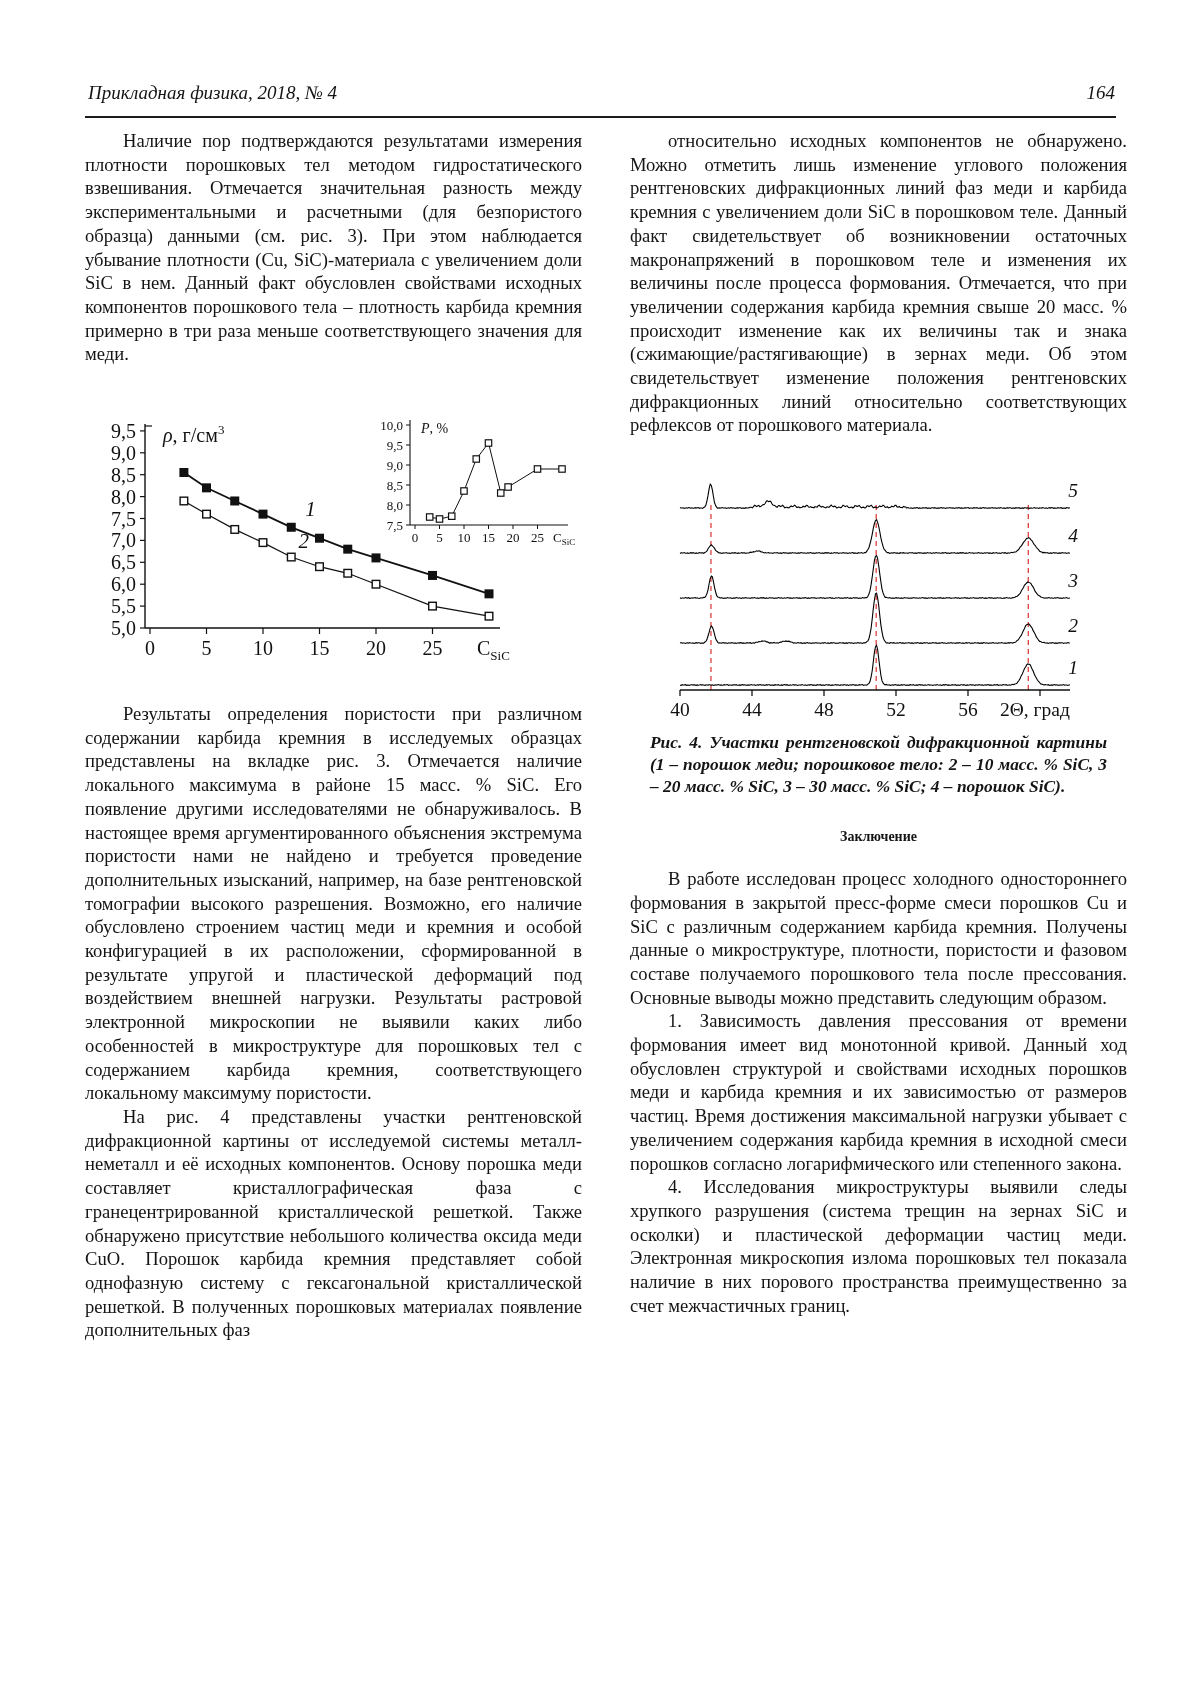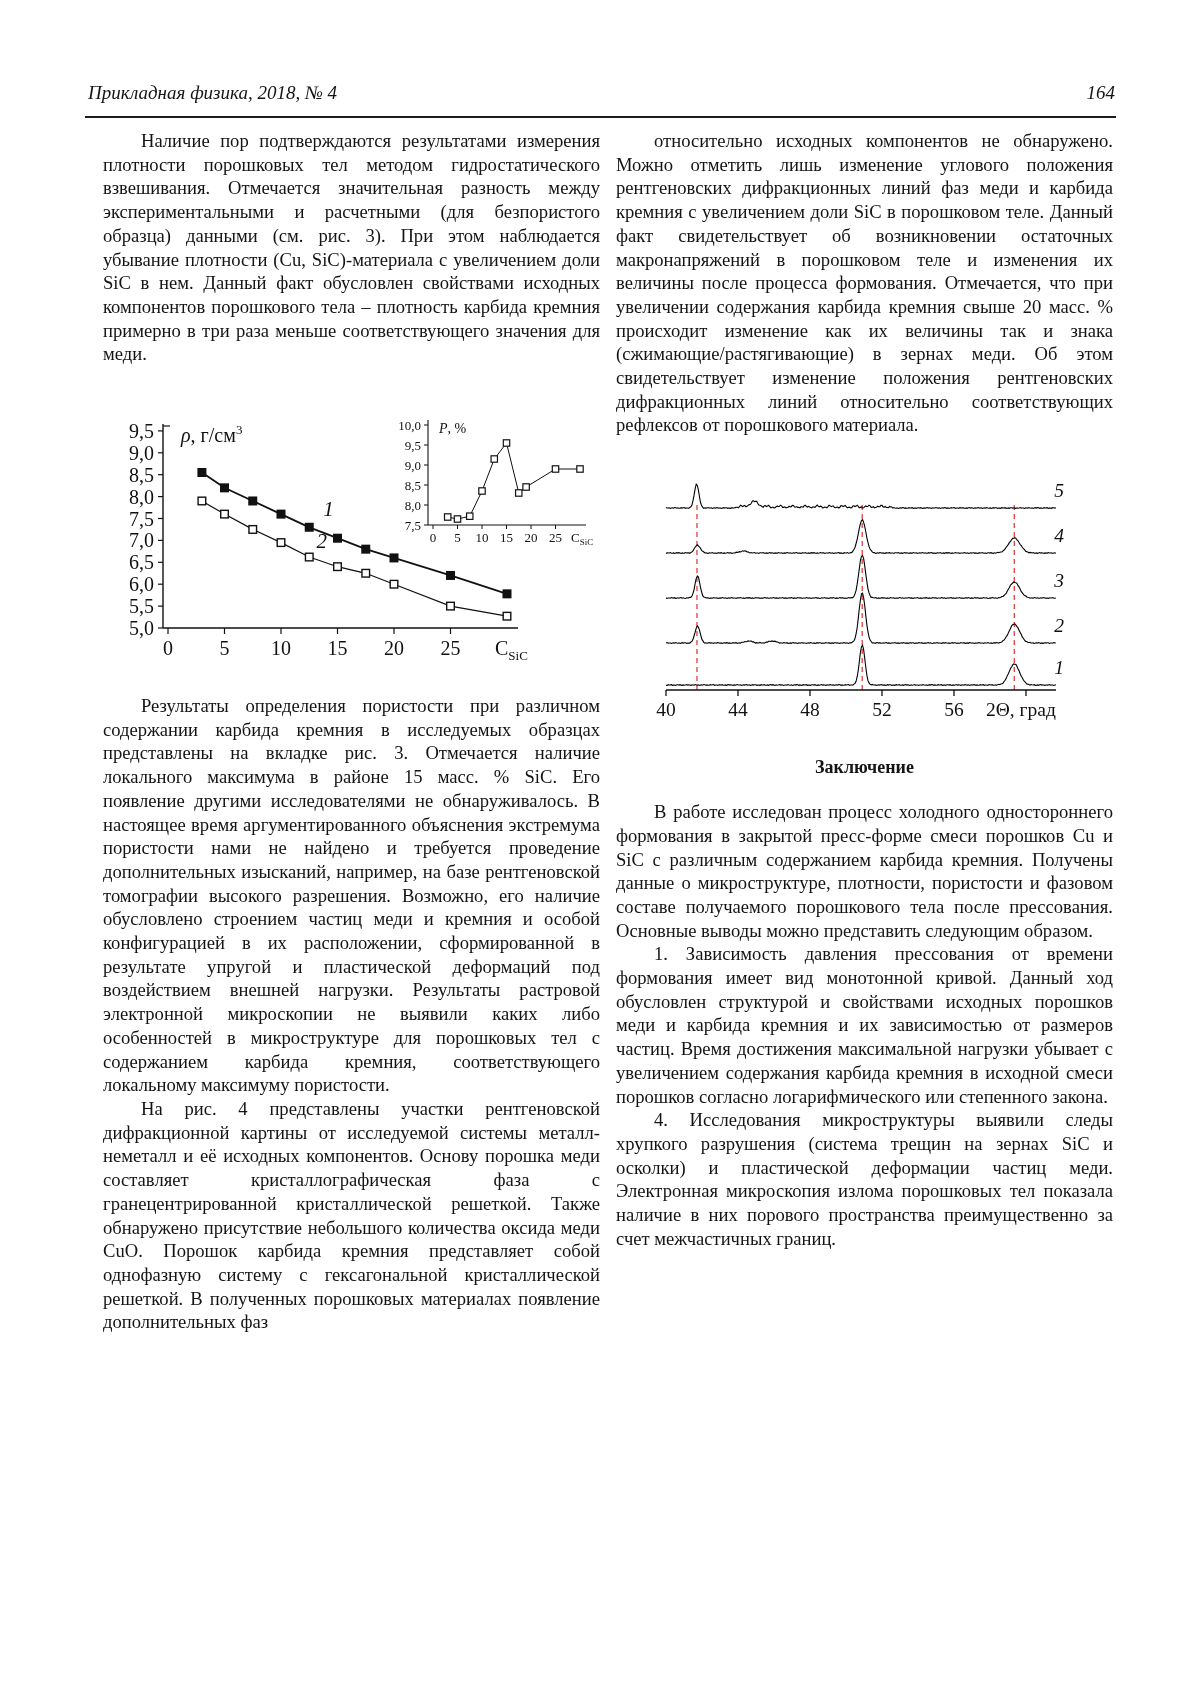--- a/index.html
+++ b/index.html
@@ -7,34 +7,34 @@
     width:1200px;height:1697px;background:#ffffff;color:#141414;
     font-family:"Liberation Serif", serif;position:relative;overflow:hidden;
   }
   .page{position:absolute;inset:0;}
   header{
     position:absolute;left:88px;right:85px;top:82px;
     display:flex;justify-content:space-between;
     font-style:italic;font-size:19px;
   }
   .rule{position:absolute;left:85px;right:84px;top:116px;border-top:2.2px solid #1c1c1c;}
-  .columns{position:absolute;top:129px;left:103px;display:flex;gap:16px;}
+  .columns{position:absolute;top:129px;left:85px;display:flex;gap:48px;}
   .col{width:497px;}
   p.body{
     font-size:18.6px;line-height:23.7px;text-align:justify;text-indent:38px;
     margin:0;
   }
-  p.mt{margin-top:24px;}
+  p.mt{margin-top:32px;}
   figure{margin:12px 0 0 0;}
   .caption{
     font-size:17.4px;line-height:22px;font-weight:bold;font-style:italic;
     text-align:justify;margin:6px 0 0 0;padding:0 20px;
   }
   .capsub{font-size:12px;}
-  h3.heading{font-size:18px;font-weight:bold;text-align:center;margin:32px 0 22px 0;}
+  h3.heading{font-size:14px;font-weight:bold;text-align:center;margin:32px 0 22px 0;}
   svg{display:block;}
   figure.f4{margin-top:6px;}
 </style>
 </head>
 <body>
 
 <div class="page">
   <header>
     <span>Прикладная физика, 2018, № 4</span>
     <span>164</span>
@@ -179,20 +179,21 @@
             <text x="443" y="231" font-size="19.5" text-anchor="middle" font-family="&quot;Liberation Serif&quot;, serif" fill="#111" font-style="italic">1</text>
             <path d="M50.00 199.97 L51.08 199.51 L52.16 200.12 L53.24 199.98 L54.32 199.95 L55.40 200.50 L56.48 199.95 L57.56 199.89 L58.64 200.11 L59.72 199.53 L60.80 199.97 L61.88 200.23 L62.96 199.87 L64.04 200.39 L65.12 200.13 L66.20 199.68 L67.28 200.10 L68.36 199.71 L69.44 199.77 L70.52 200.37 L71.60 199.95 L72.68 200.14 L73.76 200.13 L74.84 199.06 L75.92 198.41 L77.00 196.38 L78.08 192.77 L79.16 189.22 L80.24 185.12 L81.32 183.00 L82.40 184.36 L83.48 187.14 L84.56 191.47 L85.64 195.59 L86.72 197.64 L87.80 199.41 L88.88 200.12 L89.96 199.78 L91.04 200.19 L92.12 199.89 L93.20 199.54 L94.28 200.15 L95.36 199.91 L96.44 200.01 L97.52 200.49 L98.60 199.89 L99.68 199.97 L100.76 200.07 L101.84 199.51 L102.92 200.03 L104.00 200.16 L105.08 199.89 L106.16 200.44 L107.24 200.06 L108.32 199.73 L109.40 200.12 L110.48 199.64 L111.56 199.84 L112.64 200.35 L113.72 199.92 L114.80 200.25 L115.88 200.24 L116.96 199.61 L118.04 200.01 L119.12 199.86 L120.20 199.69 L121.28 200.37 L122.36 200.04 L123.44 199.92 L124.52 200.14 L125.60 199.31 L126.68 199.25 L127.76 199.24 L128.84 198.52 L129.92 198.77 L131.00 198.52 L132.08 197.90 L133.16 198.26 L134.24 197.96 L135.32 197.98 L136.40 198.88 L137.48 198.89 L138.56 199.43 L139.64 200.07 L140.72 199.62 L141.80 199.92 L142.88 199.95 L143.96 199.46 L145.04 200.05 L146.12 200.02 L147.20 199.79 L148.28 200.24 L149.36 199.59 L150.44 199.15 L151.52 199.17 L152.60 198.30 L153.68 198.31 L154.76 198.44 L155.84 197.90 L156.92 198.36 L158.00 198.39 L159.08 198.12 L160.16 198.89 L161.24 198.95 L162.32 199.19 L163.40 200.06 L164.48 199.83 L165.56 199.99 L166.64 200.26 L167.72 199.59 L168.80 199.87 L169.88 200.02 L170.96 199.68 L172.04 200.33 L173.12 200.24 L174.20 199.89 L175.28 200.29 L176.36 199.75 L177.44 199.65 L178.52 200.16 L179.60 199.78 L180.68 200.15 L181.76 200.43 L182.84 199.83 L183.92 200.12 L185.00 199.95 L186.08 199.52 L187.16 200.14 L188.24 200.00 L189.32 199.96 L190.40 200.49 L191.48 199.92 L192.56 199.87 L193.64 200.09 L194.72 199.54 L195.80 199.99 L196.88 200.25 L197.96 199.88 L199.04 200.39 L200.12 200.11 L201.20 199.66 L202.28 200.10 L203.36 199.71 L204.44 199.80 L205.52 200.39 L206.60 199.96 L207.68 200.17 L208.76 200.27 L209.84 199.59 L210.92 199.95 L212.00 199.95 L213.08 199.69 L214.16 200.38 L215.24 200.16 L216.32 199.94 L217.40 200.31 L218.48 199.69 L219.56 199.72 L220.64 200.13 L221.72 199.74 L222.80 200.22 L223.88 200.38 L224.96 199.83 L226.04 200.18 L227.12 199.88 L228.20 199.55 L229.28 200.17 L230.36 199.93 L231.44 200.02 L232.52 200.48 L233.60 199.84 L234.68 199.83 L235.76 199.71 L236.84 198.60 L237.92 197.87 L239.00 195.49 L240.08 190.85 L241.16 184.76 L242.24 175.60 L243.32 165.47 L244.40 156.99 L245.48 150.82 L246.56 150.16 L247.64 154.89 L248.72 162.51 L249.80 172.58 L250.88 181.83 L251.96 188.60 L253.04 194.10 L254.12 197.02 L255.20 198.48 L256.28 199.93 L257.36 199.92 L258.44 199.95 L259.52 200.29 L260.60 199.63 L261.68 199.80 L262.76 200.09 L263.84 199.71 L264.92 200.29 L266.00 200.31 L267.08 199.84 L268.16 200.23 L269.24 199.81 L270.32 199.60 L271.40 200.18 L272.48 199.86 L273.56 200.09 L274.64 200.47 L275.72 199.83 L276.80 200.02 L277.88 200.00 L278.96 199.51 L280.04 200.11 L281.12 200.10 L282.20 199.93 L283.28 200.47 L284.36 199.97 L285.44 199.77 L286.52 200.11 L287.60 199.59 L288.68 199.94 L289.76 200.33 L290.84 199.90 L291.92 200.32 L293.00 200.16 L294.08 199.61 L295.16 200.06 L296.24 199.80 L297.32 199.76 L298.40 200.42 L299.48 200.02 L300.56 200.08 L301.64 200.29 L302.72 199.59 L303.80 199.87 L304.88 200.03 L305.96 199.70 L307.04 200.35 L308.12 200.24 L309.20 199.88 L310.28 200.27 L311.36 199.73 L312.44 199.66 L313.52 200.18 L314.60 199.80 L315.68 200.17 L316.76 200.43 L317.84 199.81 L318.92 200.10 L320.00 199.94 L321.08 199.52 L322.16 200.16 L323.24 200.03 L324.32 199.98 L325.40 200.49 L326.48 199.90 L327.56 199.85 L328.64 200.08 L329.72 199.55 L330.80 200.01 L331.88 200.27 L332.96 199.89 L334.04 200.38 L335.12 200.09 L336.20 199.64 L337.28 200.09 L338.36 199.72 L339.44 199.82 L340.52 200.41 L341.60 199.97 L342.68 200.16 L343.76 200.25 L344.84 199.57 L345.92 199.95 L347.00 199.96 L348.08 199.71 L349.16 200.40 L350.24 200.16 L351.32 199.93 L352.40 200.29 L353.48 199.67 L354.56 199.73 L355.64 200.15 L356.72 199.76 L357.80 200.24 L358.88 200.37 L359.96 199.81 L361.04 200.16 L362.12 199.86 L363.20 199.55 L364.28 200.19 L365.36 199.95 L366.44 200.04 L367.52 200.48 L368.60 199.85 L369.68 199.93 L370.76 200.04 L371.84 199.52 L372.92 200.08 L374.00 200.20 L375.08 199.90 L376.16 200.43 L377.24 200.00 L378.32 199.67 L379.40 200.07 L380.48 199.58 L381.56 199.75 L382.64 200.13 L383.72 199.47 L384.80 199.45 L385.88 198.92 L386.96 197.57 L388.04 196.99 L389.12 195.54 L390.20 193.71 L391.28 192.40 L392.36 189.84 L393.44 187.42 L394.52 185.49 L395.60 182.89 L396.68 181.66 L397.76 181.20 L398.84 180.83 L399.92 182.16 L401.00 183.58 L402.08 185.03 L403.16 187.64 L404.24 189.54 L405.32 191.58 L406.40 194.17 L407.48 195.53 L408.56 197.09 L409.64 198.46 L410.72 198.53 L411.80 199.22 L412.88 199.53 L413.96 199.26 L415.04 200.00 L416.12 200.05 L417.20 199.90 L418.28 200.44 L419.36 199.93 L420.44 199.75 L421.52 200.10 L422.60 199.60 L423.68 199.96 L424.76 200.34 L425.84 199.90 L426.92 200.31 L428.00 200.13 L429.08 199.59 L430.16 200.05 L431.24 199.81 L432.32 199.79 L433.40 200.44 L434.48 200.02 L435.56 200.07 L436.64 200.26 L437.72 199.58 L438.80 199.88 L439.88 200.05" fill="none" stroke="#000" stroke-width="1.1"></path>
             <text x="443" y="189" font-size="19.5" text-anchor="middle" font-family="&quot;Liberation Serif&quot;, serif" fill="#111" font-style="italic">2</text>
             <path d="M50.00 154.77 L51.08 155.44 L52.16 155.04 L53.24 155.05 L54.32 155.27 L55.40 154.59 L56.48 154.86 L57.56 155.06 L58.64 154.72 L59.72 155.35 L60.80 155.25 L61.88 154.85 L62.96 155.24 L64.04 154.74 L65.12 154.65 L66.20 155.20 L67.28 154.83 L68.36 155.16 L69.44 155.43 L70.52 154.79 L71.60 155.05 L72.68 154.89 L73.76 154.31 L74.84 154.45 L75.92 153.07 L77.00 150.36 L78.08 146.55 L79.16 140.48 L80.24 135.35 L81.32 133.14 L82.40 133.90 L83.48 138.76 L84.56 144.62 L85.64 149.03 L86.72 152.67 L87.80 154.05 L88.88 154.28 L89.96 154.99 L91.04 154.73 L92.12 154.83 L93.20 155.43 L94.28 154.98 L95.36 155.12 L96.44 155.24 L97.52 154.56 L98.60 154.93 L99.68 155.00 L100.76 154.73 L101.84 155.40 L102.92 155.18 L104.00 154.90 L105.08 155.26 L106.16 154.67 L107.24 154.71 L108.32 155.17 L109.40 154.79 L110.48 155.23 L111.56 155.38 L112.64 154.79 L113.72 155.13 L114.80 154.87 L115.88 154.55 L116.96 155.20 L118.04 154.99 L119.12 155.03 L120.20 155.48 L121.28 154.84 L122.36 154.89 L123.44 155.05 L124.52 154.54 L125.60 155.08 L126.68 155.23 L127.76 154.91 L128.84 155.41 L129.92 155.01 L131.00 154.66 L132.08 155.10 L133.16 154.68 L134.24 154.89 L135.32 155.41 L136.40 154.94 L137.48 155.20 L138.56 155.19 L139.64 154.55 L140.72 154.99 L141.80 154.92 L142.88 154.76 L143.96 155.44 L145.04 155.10 L146.12 154.96 L147.20 155.26 L148.28 154.61 L149.36 154.79 L150.44 155.14 L151.52 154.76 L152.60 155.30 L153.68 155.32 L154.76 154.80 L155.84 155.18 L156.92 154.80 L158.00 154.60 L159.08 155.22 L160.16 154.92 L161.24 155.10 L162.32 155.46 L163.40 154.80 L164.48 154.97 L165.56 155.00 L166.64 154.53 L167.72 155.14 L168.80 155.16 L169.88 154.93 L170.96 155.44 L172.04 154.94 L173.12 154.72 L174.20 155.10 L175.28 154.62 L176.36 154.97 L177.44 155.37 L178.52 154.91 L179.60 155.28 L180.68 155.13 L181.76 154.57 L182.84 155.04 L183.92 154.84 L185.00 154.80 L186.08 155.45 L187.16 155.04 L188.24 155.03 L189.32 155.25 L190.40 154.57 L191.48 154.86 L192.56 155.08 L193.64 154.75 L194.72 155.37 L195.80 155.25 L196.88 154.83 L197.96 155.22 L199.04 154.72 L200.12 154.65 L201.20 155.22 L202.28 154.86 L203.36 155.17 L204.44 155.42 L205.52 154.77 L206.60 155.04 L207.68 154.93 L208.76 154.54 L209.84 155.19 L210.92 155.08 L212.00 154.98 L213.08 155.46 L214.16 154.87 L215.24 154.79 L216.32 155.08 L217.40 154.58 L218.48 155.04 L219.56 155.32 L220.64 154.90 L221.72 155.34 L222.80 155.06 L223.88 154.60 L224.96 155.08 L226.04 154.77 L227.12 154.85 L228.20 155.45 L229.28 154.98 L230.36 155.11 L231.44 155.21 L232.52 154.54 L233.60 154.90 L234.68 154.91 L235.76 154.46 L236.84 154.63 L237.92 153.29 L239.00 150.85 L240.08 147.46 L241.16 141.17 L242.24 133.71 L243.32 125.75 L244.40 117.72 L245.48 113.25 L246.56 112.63 L247.64 115.65 L248.72 122.93 L249.80 131.07 L250.88 138.74 L251.96 145.77 L253.04 149.93 L254.12 152.58 L255.20 154.40 L256.28 154.40 L257.36 154.72 L258.44 155.00 L259.52 154.54 L260.60 155.11 L261.68 155.25 L262.76 154.91 L263.84 155.39 L264.92 154.98 L266.00 154.64 L267.08 155.10 L268.16 154.70 L269.24 154.92 L270.32 155.43 L271.40 154.93 L272.48 155.19 L273.56 155.16 L274.64 154.54 L275.72 155.00 L276.80 154.94 L277.88 154.78 L278.96 155.45 L280.04 155.10 L281.12 154.94 L282.20 155.24 L283.28 154.60 L284.36 154.80 L285.44 155.15 L286.52 154.78 L287.60 155.32 L288.68 155.31 L289.76 154.78 L290.84 155.16 L291.92 154.79 L293.00 154.61 L294.08 155.24 L295.16 154.93 L296.24 155.11 L297.32 155.45 L298.40 154.78 L299.48 154.95 L300.56 154.99 L301.64 154.54 L302.72 155.17 L303.80 155.18 L304.88 154.94 L305.96 155.43 L307.04 154.91 L308.12 154.71 L309.20 155.10 L310.28 154.64 L311.36 154.99 L312.44 155.39 L313.52 154.91 L314.60 155.26 L315.68 155.10 L316.76 154.55 L317.84 155.05 L318.92 154.86 L320.00 154.82 L321.08 155.47 L322.16 155.03 L323.24 155.01 L324.32 155.22 L325.40 154.56 L326.48 154.87 L327.56 155.10 L328.64 154.77 L329.72 155.38 L330.80 155.24 L331.88 154.81 L332.96 155.20 L334.04 154.71 L335.12 154.66 L336.20 155.24 L337.28 154.87 L338.36 155.18 L339.44 155.41 L340.52 154.75 L341.60 155.02 L342.68 154.93 L343.76 154.55 L344.84 155.22 L345.92 155.10 L347.00 154.98 L348.08 155.45 L349.16 154.85 L350.24 154.78 L351.32 155.08 L352.40 154.59 L353.48 155.07 L354.56 155.33 L355.64 154.90 L356.72 155.33 L357.80 155.03 L358.88 154.58 L359.96 155.08 L361.04 154.78 L362.12 154.88 L363.20 155.46 L364.28 154.97 L365.36 155.09 L366.44 155.19 L367.52 154.53 L368.60 154.94 L369.68 155.03 L370.76 154.78 L371.84 155.43 L372.92 155.16 L374.00 154.86 L375.08 155.22 L376.16 154.64 L377.24 154.73 L378.32 155.20 L379.40 154.80 L380.48 155.19 L381.56 155.24 L382.64 154.53 L383.72 154.70 L384.80 154.19 L385.88 153.50 L386.96 153.56 L388.04 152.49 L389.12 151.38 L390.20 150.37 L391.28 148.04 L392.36 146.22 L393.44 144.46 L394.52 142.10 L395.60 141.05 L396.68 139.99 L397.76 138.99 L398.84 139.46 L399.92 139.68 L401.00 140.55 L402.08 142.64 L403.16 144.13 L404.24 146.32 L405.32 148.69 L406.40 149.85 L407.48 151.51 L408.56 152.60 L409.64 152.84 L410.72 153.93 L411.80 154.30 L412.88 154.42 L413.96 155.24 L415.04 154.97 L416.12 154.86 L417.20 155.19 L418.28 154.58 L419.36 154.80 L420.44 155.17 L421.52 154.80 L422.60 155.32 L423.68 155.30 L424.76 154.76 L425.84 155.14 L426.92 154.78 L428.00 154.62 L429.08 155.26 L430.16 154.95 L431.24 155.11 L432.32 155.43 L433.40 154.75 L434.48 154.93 L435.56 154.99 L436.64 154.55 L437.72 155.19 L438.80 155.19 L439.88 154.94" fill="none" stroke="#000" stroke-width="1.1"></path>
             <text x="443" y="144" font-size="19.5" text-anchor="middle" font-family="&quot;Liberation Serif&quot;, serif" fill="#111" font-style="italic">3</text>
             <path d="M50.00 110.44 L51.08 109.76 L52.16 109.91 L53.24 110.00 L54.32 109.55 L55.40 110.18 L56.48 110.21 L57.56 109.93 L58.64 110.41 L59.72 109.91 L60.80 109.68 L61.88 110.10 L62.96 109.67 L64.04 110.00 L65.12 110.41 L66.20 109.91 L67.28 110.23 L68.36 110.10 L69.44 109.53 L70.52 110.04 L71.60 109.88 L72.68 109.78 L73.76 110.30 L74.84 109.57 L75.92 108.88 L77.00 108.01 L78.08 105.76 L79.16 104.22 L80.24 102.90 L81.32 101.80 L82.40 102.77 L83.48 104.01 L84.56 105.38 L85.64 107.49 L86.72 108.32 L87.80 109.02 L88.88 110.01 L89.96 109.82 L91.04 110.14 L92.12 110.40 L93.20 109.73 L94.28 109.99 L95.36 109.94 L96.44 109.56 L97.52 110.23 L98.60 110.13 L99.68 109.97 L100.76 110.43 L101.84 109.84 L102.92 109.74 L104.00 110.08 L105.08 109.62 L106.16 110.07 L107.24 110.36 L108.32 109.90 L109.40 110.29 L110.48 110.03 L111.56 109.56 L112.64 110.08 L113.72 109.82 L114.80 109.88 L115.88 110.46 L116.96 109.93 L118.04 109.96 L119.12 109.99 L120.20 109.19 L121.28 109.38 L122.36 109.23 L123.44 108.62 L124.52 108.92 L125.60 108.38 L126.68 107.86 L127.76 108.21 L128.84 107.79 L129.92 108.12 L131.00 108.96 L132.08 108.91 L133.16 109.60 L134.24 109.96 L135.32 109.49 L136.40 109.93 L137.48 109.81 L138.56 109.55 L139.64 110.25 L140.72 110.05 L141.80 110.03 L142.88 110.44 L143.96 109.78 L145.04 109.82 L146.12 110.05 L147.20 109.58 L148.28 110.14 L149.36 110.30 L150.44 109.90 L151.52 110.35 L152.60 109.96 L153.68 109.61 L154.76 110.10 L155.84 109.75 L156.92 109.95 L158.00 110.46 L159.08 109.93 L160.16 110.13 L161.24 110.13 L162.32 109.52 L163.40 110.00 L164.48 109.99 L165.56 109.81 L166.64 110.46 L167.72 110.10 L168.80 109.89 L169.88 110.20 L170.96 109.60 L172.04 109.80 L173.12 110.21 L174.20 109.82 L175.28 110.31 L176.36 110.30 L177.44 109.73 L178.52 110.11 L179.60 109.79 L180.68 109.62 L181.76 110.28 L182.84 109.98 L183.92 110.10 L185.00 110.42 L186.08 109.74 L187.16 109.90 L188.24 110.00 L189.32 109.57 L190.40 110.20 L191.48 110.22 L192.56 109.93 L193.64 110.39 L194.72 109.88 L195.80 109.66 L196.88 110.10 L197.96 109.68 L199.04 110.02 L200.12 110.42 L201.20 109.90 L202.28 110.21 L203.36 110.07 L204.44 109.53 L205.52 110.05 L206.60 109.92 L207.68 109.85 L208.76 110.48 L209.84 110.03 L210.92 109.96 L212.00 110.19 L213.08 109.55 L214.16 109.87 L215.24 110.15 L216.32 109.81 L217.40 110.38 L218.48 110.23 L219.56 109.76 L220.64 110.15 L221.72 109.72 L222.80 109.68 L223.88 110.28 L224.96 109.92 L226.04 110.17 L227.12 110.39 L228.20 109.71 L229.28 109.97 L230.36 109.93 L231.44 109.56 L232.52 110.20 L233.60 110.00 L234.68 109.62 L235.76 109.63 L236.84 108.18 L237.92 106.59 L239.00 104.51 L240.08 100.50 L241.16 96.28 L242.24 91.10 L243.32 85.06 L244.40 80.75 L245.48 77.58 L246.56 76.70 L247.64 79.35 L248.72 83.30 L249.80 88.75 L250.88 94.91 L251.96 99.39 L253.04 103.40 L254.12 106.32 L255.20 107.47 L256.28 108.93 L257.36 109.63 L258.44 109.62 L259.52 110.36 L260.60 110.13 L261.68 109.80 L262.76 110.17 L263.84 109.65 L264.92 109.74 L266.00 110.27 L267.08 109.87 L268.16 110.25 L269.24 110.34 L270.32 109.70 L271.40 110.04 L272.48 109.87 L273.56 109.60 L274.64 110.29 L275.72 110.07 L276.80 110.03 L277.88 110.42 L278.96 109.76 L280.04 109.81 L281.12 110.05 L282.20 109.60 L283.28 110.16 L284.36 110.31 L285.44 109.90 L286.52 110.33 L287.60 109.93 L288.68 109.60 L289.76 110.11 L290.84 109.77 L291.92 109.97 L293.00 110.47 L294.08 109.92 L295.16 110.11 L296.24 110.11 L297.32 109.51 L298.40 110.01 L299.48 110.01 L300.56 109.84 L301.64 110.47 L302.72 110.08 L303.80 109.87 L304.88 110.18 L305.96 109.59 L307.04 109.81 L308.12 110.23 L309.20 109.84 L310.28 110.32 L311.36 110.28 L312.44 109.71 L313.52 110.10 L314.60 109.79 L315.68 109.64 L316.76 110.31 L317.84 110.00 L318.92 110.10 L320.00 110.41 L321.08 109.71 L322.16 109.89 L323.24 110.00 L324.32 109.59 L325.40 110.23 L326.48 110.24 L327.56 109.93 L328.64 110.37 L329.72 109.86 L330.80 109.65 L331.88 110.11 L332.96 109.70 L334.04 110.04 L335.12 110.43 L336.20 109.90 L337.28 110.19 L338.36 110.05 L339.44 109.52 L340.52 110.06 L341.60 109.94 L342.68 109.88 L343.76 110.49 L344.84 110.02 L345.92 109.94 L347.00 110.17 L348.08 109.54 L349.16 109.89 L350.24 110.18 L351.32 109.83 L352.40 110.38 L353.48 110.21 L354.56 109.74 L355.64 110.14 L356.72 109.72 L357.80 109.69 L358.88 110.31 L359.96 109.94 L361.04 110.17 L362.12 110.37 L363.20 109.69 L364.28 109.96 L365.36 109.94 L366.44 109.59 L367.52 110.28 L368.60 110.16 L369.68 109.97 L370.76 110.40 L371.84 109.79 L372.92 109.72 L374.00 110.09 L375.08 109.65 L376.16 110.11 L377.24 110.36 L378.32 109.85 L379.40 110.19 L380.48 109.86 L381.56 109.33 L382.64 109.74 L383.72 109.27 L384.80 109.00 L385.88 109.06 L386.96 107.84 L388.04 107.00 L389.12 105.98 L390.20 104.00 L391.28 102.88 L392.36 101.35 L393.44 99.37 L394.52 98.37 L395.60 96.72 L396.68 95.37 L397.76 95.23 L398.84 94.71 L399.92 95.35 L401.00 96.87 L402.08 97.82 L403.16 99.78 L404.24 101.57 L405.32 102.60 L406.40 104.51 L407.48 105.71 L408.56 106.60 L409.64 108.20 L410.72 108.65 L411.80 109.09 L412.88 109.81 L413.96 109.38 L415.04 109.59 L416.12 109.94 L417.20 109.56 L418.28 110.15 L419.36 110.30 L420.44 109.88 L421.52 110.31 L422.60 109.90 L423.68 109.59 L424.76 110.12 L425.84 109.79 L426.92 110.00 L428.00 110.47 L429.08 109.91 L430.16 110.09 L431.24 110.09 L432.32 109.50 L433.40 110.02 L434.48 110.04 L435.56 109.86 L436.64 110.47 L437.72 110.07 L438.80 109.85 L439.88 110.16" fill="none" stroke="#000" stroke-width="1.1"></path>
             <text x="443" y="99" font-size="19.5" text-anchor="middle" font-family="&quot;Liberation Serif&quot;, serif" fill="#111" font-style="italic">4</text>
             <path d="M50.00 64.50 L51.08 65.01 L52.16 65.05 L53.24 64.85 L54.32 65.47 L55.40 65.09 L56.48 64.83 L57.56 65.17 L58.64 64.60 L59.72 64.81 L60.80 65.26 L61.88 64.86 L62.96 65.30 L64.04 65.28 L65.12 64.69 L66.20 65.07 L67.28 64.81 L68.36 64.64 L69.44 65.33 L70.52 65.03 L71.60 65.07 L72.68 65.33 L73.76 64.42 L74.84 63.84 L75.92 62.04 L77.00 57.63 L78.08 52.13 L79.16 45.57 L80.24 41.21 L81.32 42.50 L82.40 47.23 L83.48 53.74 L84.56 59.73 L85.64 62.60 L86.72 64.37 L87.80 65.28 L88.88 64.86 L89.96 65.15 L91.04 65.04 L92.12 64.51 L93.20 65.06 L94.28 64.98 L95.36 64.88 L96.44 65.49 L97.52 65.02 L98.60 64.90 L99.68 65.16 L100.76 64.55 L101.84 64.88 L102.92 65.21 L104.00 64.84 L105.08 65.37 L106.16 65.22 L107.24 64.71 L108.32 65.11 L109.40 64.73 L110.48 64.70 L111.56 65.33 L112.64 64.96 L113.72 65.15 L114.80 65.37 L115.88 64.67 L116.96 64.93 L118.04 64.96 L119.12 64.62 L120.20 64.19 L121.28 64.23 L122.36 64.86 L123.44 63.73 L124.52 62.30 L125.60 62.84 L126.68 63.59 L127.76 62.77 L128.84 62.48 L129.92 63.78 L131.00 63.27 L132.08 62.43 L133.16 61.62 L134.24 61.54 L135.32 60.28 L136.40 58.08 L137.48 57.88 L138.56 58.70 L139.64 58.32 L140.72 58.34 L141.80 60.45 L142.88 61.93 L143.96 62.30 L145.04 62.65 L146.12 63.79 L147.20 64.24 L148.28 62.78 L149.36 62.62 L150.44 63.55 L151.52 63.11 L152.60 62.30 L153.68 63.41 L154.76 64.85 L155.84 64.45 L156.92 64.04 L158.00 64.89 L159.08 64.68 L160.16 63.72 L161.24 62.99 L162.32 63.72 L163.40 63.39 L164.48 62.23 L165.56 62.86 L166.64 64.42 L167.72 64.35 L168.80 63.83 L169.88 64.87 L170.96 64.42 L172.04 64.27 L173.12 63.24 L174.20 63.83 L175.28 63.70 L176.36 62.33 L177.44 62.42 L178.52 63.95 L179.60 64.19 L180.68 63.58 L181.76 64.49 L182.84 64.36 L183.92 64.75 L185.00 63.53 L186.08 63.96 L187.16 64.07 L188.24 62.63 L189.32 62.15 L190.40 63.50 L191.48 64.01 L192.56 63.33 L193.64 64.00 L194.72 64.52 L195.80 64.90 L196.88 63.84 L197.96 64.08 L199.04 64.45 L200.12 63.09 L201.20 62.10 L202.28 63.12 L203.36 63.82 L204.44 63.13 L205.52 63.47 L206.60 64.88 L207.68 64.71 L208.76 64.10 L209.84 64.17 L210.92 64.78 L212.00 63.65 L213.08 62.26 L214.16 62.86 L215.24 63.68 L216.32 63.00 L217.40 62.95 L218.48 64.60 L219.56 64.71 L220.64 64.28 L221.72 64.18 L222.80 64.98 L223.88 64.24 L224.96 62.60 L226.04 62.74 L227.12 63.60 L228.20 62.98 L229.28 62.53 L230.36 63.99 L231.44 64.89 L232.52 64.37 L233.60 64.12 L234.68 64.89 L235.76 64.79 L236.84 63.08 L237.92 62.77 L239.00 63.59 L240.08 63.08 L241.16 62.24 L242.24 63.37 L243.32 64.78 L244.40 64.36 L245.48 63.97 L246.56 64.96 L247.64 64.77 L248.72 63.63 L249.80 62.92 L250.88 63.65 L251.96 63.30 L253.04 62.14 L254.12 62.80 L255.20 64.36 L256.28 64.27 L257.36 63.76 L258.44 64.81 L259.52 64.50 L260.60 64.18 L261.68 63.16 L262.76 63.77 L263.84 63.62 L264.92 62.25 L266.00 62.35 L267.08 63.89 L268.16 64.11 L269.24 63.51 L270.32 64.43 L271.40 64.43 L272.48 64.66 L273.56 63.46 L274.64 63.90 L275.72 63.99 L276.80 65.11 L277.88 64.52 L278.96 64.98 L280.04 65.17 L281.12 64.86 L282.20 65.43 L283.28 65.12 L284.36 64.73 L285.44 65.13 L286.52 64.66 L287.60 64.78 L288.68 65.34 L289.76 64.92 L290.84 65.22 L291.92 65.30 L293.00 64.64 L294.08 64.99 L295.16 64.89 L296.24 64.65 L297.32 65.35 L298.40 65.12 L299.48 65.00 L300.56 65.36 L301.64 64.70 L302.72 64.76 L303.80 65.08 L304.88 64.67 L305.96 65.21 L307.04 65.35 L308.12 64.87 L309.20 65.26 L310.28 64.88 L311.36 64.57 L312.44 65.14 L313.52 64.84 L314.60 65.02 L315.68 65.49 L316.76 64.89 L317.84 65.03 L318.92 65.06 L320.00 64.50 L321.08 65.04 L322.16 65.10 L323.24 64.88 L324.32 65.47 L325.40 65.05 L326.48 64.79 L327.56 65.13 L328.64 64.60 L329.72 64.85 L330.80 65.30 L331.88 64.89 L332.96 65.30 L334.04 65.24 L335.12 64.64 L336.20 65.05 L337.28 64.82 L338.36 64.69 L339.44 65.37 L340.52 65.05 L341.60 65.07 L342.68 65.35 L343.76 64.66 L344.84 64.84 L345.92 65.04 L347.00 64.65 L348.08 65.28 L349.16 65.27 L350.24 64.89 L351.32 65.30 L352.40 64.81 L353.48 64.62 L354.56 65.14 L355.64 64.78 L356.72 65.09 L357.80 65.46 L358.88 64.86 L359.96 65.11 L361.04 65.01 L362.12 64.50 L363.20 65.09 L364.28 65.02 L365.36 64.92 L366.44 65.49 L367.52 64.98 L368.60 64.86 L369.68 65.12 L370.76 64.55 L371.84 64.92 L372.92 65.25 L374.00 64.87 L375.08 65.37 L376.16 65.17 L377.24 64.67 L378.32 65.09 L379.40 64.74 L380.48 64.74 L381.56 65.37 L382.64 64.98 L383.72 65.14 L384.80 65.32 L385.88 64.63 L386.96 64.92 L388.04 64.97 L389.12 64.65 L390.20 65.33 L391.28 65.20 L392.36 64.93 L393.44 65.33 L394.52 64.74 L395.60 64.69 L396.68 65.13 L397.76 64.73 L398.84 65.16 L399.92 65.41 L401.00 64.85 L402.08 65.18 L403.16 64.94 L404.24 64.53 L405.32 65.13 L406.40 64.94 L407.48 64.97 L408.56 65.50 L409.64 64.92 L410.72 64.93 L411.80 65.09 L412.88 64.52 L413.96 65.00 L415.04 65.19 L416.12 64.88 L417.20 65.42 L418.28 65.10 L419.36 64.71 L420.44 65.12 L421.52 64.67 L422.60 64.80 L423.68 65.36 L424.76 64.93 L425.84 65.22 L426.92 65.28 L428.00 64.61 L429.08 64.98 L430.16 64.90 L431.24 64.67 L432.32 65.37 L433.40 65.12 L434.48 64.99 L435.56 65.34 L436.64 64.68 L437.72 64.76 L438.80 65.10 L439.88 64.69" fill="none" stroke="#000" stroke-width="1.1"></path>
             <text x="443" y="54" font-size="19.5" text-anchor="middle" font-family="&quot;Liberation Serif&quot;, serif" fill="#111" font-style="italic">5</text>
           </svg>
+        <figcaption class="caption">Рис. 4. Участки рентгеновской дифракционной картины (1 – порошок меди; порошковое тело: 2 – 10 масс. % SiC, 3 – 20 масс. % SiC, 3 – 30 масс. % SiC; 4 – порошок SiC).</figcaption>
       </figure>
 
       <h3 class="heading">Заключение</h3>
       <p class="body">В работе исследован процесс холодного одностороннего формования в закрытой пресс-форме смеси порошков Cu и SiC с различным содержанием карбида кремния. Получены данные о микроструктуре, плотности, пористости и фазовом составе получаемого порошкового тела после прессования. Основные выводы можно представить следующим образом.</p>
       <p class="body">1. Зависимость давления прессования от времени формования имеет вид монотонной кривой. Данный ход обусловлен структурой и свойствами исходных порошков меди и карбида кремния и их зависимостью от размеров частиц. Время достижения максимальной нагрузки убывает с увеличением содержания карбида кремния в исходной смеси порошков согласно логарифмического или степенного закона.</p>
       <p class="body">4. Исследования микроструктуры выявили следы хрупкого разрушения (система трещин на зернах SiC и осколки) и пластической деформации частиц меди. Электронная микроскопия излома порошковых тел показала наличие в них порового пространства преимущественно за счет межчастичных границ.</p>
     </div>
   </div>
 </div>
 

